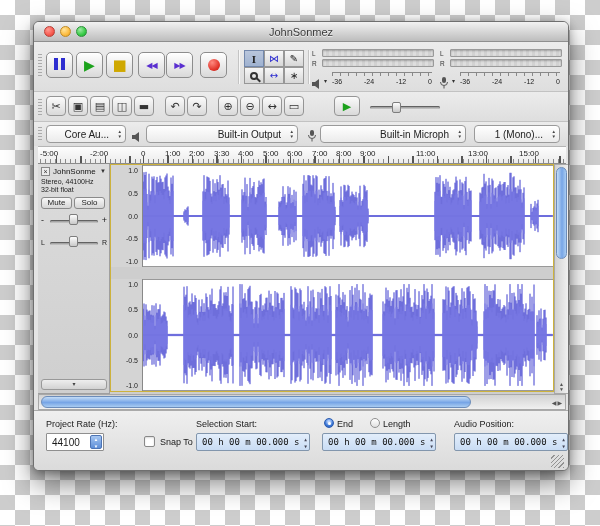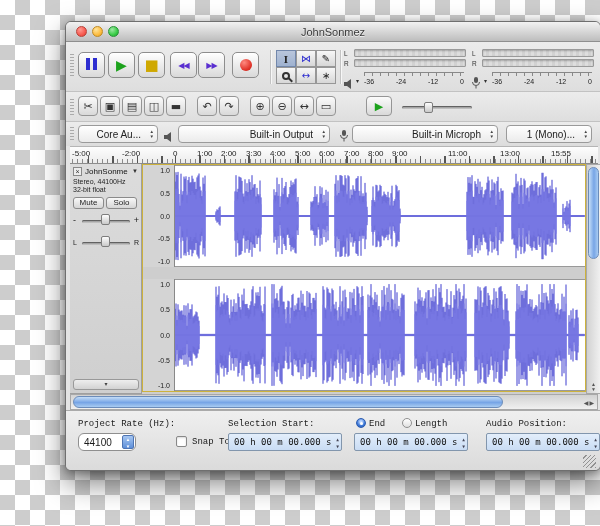--- a/index.html
+++ b/index.html
@@ -13,21 +13,20 @@
       linear-gradient(45deg,transparent 75%,#cdcdcd 75%),
       linear-gradient(-45deg,transparent 75%,#cdcdcd 75%);
     background-size:30px 30px;
     background-position:0 0,0 15px,15px -15px,-15px 0;
   }
   .window{
     position:absolute; left:33px; top:21px; width:536px; height:450px;
     background:#e4e4e4; border:1px solid #6f6f6f; border-radius:6px;
     box-shadow:0 12px 28px rgba(0,0,0,.5), 0 2px 8px rgba(0,0,0,.3);
     overflow:hidden;
-    margin-left:32px;
   }
   
   .titlebar{position:absolute;top:0;left:0;right:0;height:20px;
     background:linear-gradient(#f2f2f2,#bdbdbd);border-bottom:1px solid #8f8f8f;}
   .title{position:absolute;left:0;right:0;top:4px;text-align:center;font-size:11px;
     color:#3c3c3c;text-shadow:0 1px 0 rgba(255,255,255,.7);}
   .tl{position:absolute;top:4px;width:11px;height:11px;border-radius:50%;}
   .tl.red{left:10px;background:radial-gradient(circle at 35% 30%,#ff9a92,#f75b51 60%,#d83a30);border:1px solid #b84038;}
   .tl.yellow{left:26px;background:radial-gradient(circle at 35% 30%,#ffe49a,#fdbc40 60%,#d99a20);border:1px solid #bf8a24;}
   .tl.green{left:42px;background:radial-gradient(circle at 35% 30%,#9fe8a4,#39cc47 60%,#23a232);border:1px solid #2a9238;}
@@ -128,23 +127,23 @@
     background:linear-gradient(90deg,#c4ddf7,#77a5e6 55%,#a9ccf2);border:1px solid #6b8cba;}
   .vscroll-arrows{position:absolute;bottom:1px;left:0;right:0;text-align:center;font-size:5px;line-height:5px;color:#555;}
   .hscroll{position:absolute;top:372px;left:4px;width:528px;height:16px;border:1px solid #a8a8a8;
     background:linear-gradient(#d2d2d2,#f0f0f0);}
   .hthumb{position:absolute;left:2px;top:1px;width:430px;height:12px;border-radius:6px;
     background:linear-gradient(#c4ddf7,#77a5e6 55%,#a9ccf2);border:1px solid #6b8cba;}
   .hscroll-arrows{position:absolute;right:2px;top:4px;font-size:6px;color:#555;letter-spacing:1px;}
   
   .statusbar{position:absolute;top:388px;left:0;width:534px;height:62px;
     background:linear-gradient(#efefef,#dadada);border-top:1px solid #aaa;font-size:9px;color:#1a1a1a;}
-  .sb-label{position:absolute;top:8px;font-family:Liberation Mono, monospace;}
+  .sb-label{position:absolute;top:8px;}
   .rate-box{position:absolute;left:12px;top:22px;width:58px;height:18px;background:#fff;border:1px solid #8f8f8f;
-    border-radius:6px;font-size:10px;display:flex;align-items:center;padding-left:5px;}
+    border-radius:1px;font-size:10px;display:flex;align-items:center;padding-left:5px;}
   .rate-stepper{position:absolute;right:1px;top:1px;width:12px;height:14px;border-radius:2px;
     background:linear-gradient(#a7c7f2,#5d8ed8);border:1px solid #4d74b4;color:#fff;
     font-size:4.5px;line-height:7px;text-align:center;}
   .checkbox{position:absolute;left:110px;top:25px;width:11px;height:11px;background:#fff;border:1px solid #888;
     border-radius:2px;box-shadow:inset 0 1px 2px rgba(0,0,0,.15);}
   .timefield{position:absolute;top:22px;width:114px;height:18px;border:1px solid #8296ad;border-radius:2px;
     background:linear-gradient(#e3eefb,#c9dcf4);display:flex;align-items:center;padding-left:5px;
     font-family:"DejaVu Sans Mono",monospace;font-size:9px;color:#111;white-space:nowrap;}
   .tf-stepper{position:absolute;right:2px;top:2px;font-size:4.5px;line-height:7px;color:#445;text-align:center;}
   .radio{position:absolute;top:7px;width:10px;height:10px;border-radius:50%;}
@@ -355,21 +354,21 @@
           <span class="ruler-label" style="left: 151px;">2:00</span>
           <span class="ruler-label" style="left: 176px;">3:30</span>
           <span class="ruler-label" style="left: 200px;">4:00</span>
           <span class="ruler-label" style="left: 225px;">5:00</span>
           <span class="ruler-label" style="left: 249px;">6:00</span>
           <span class="ruler-label" style="left: 274px;">7:00</span>
           <span class="ruler-label" style="left: 298px;">8:00</span>
           <span class="ruler-label" style="left: 322px;">9:00</span>
           <span class="ruler-label" style="left: 378px;">11:00</span>
           <span class="ruler-label" style="left: 430px;">13:00</span>
-          <span class="ruler-label" style="left: 481px;">15:55</span>
+          <span class="ruler-label" style="left: 481px;">15:00</span>
         </div>
       <div class="ruler-ticks-minor"></div>
       <div class="ruler-ticks-major"></div>
     </div>
 
     <div class="trackarea">
 
       <div class="panel">
         <div class="close-box">×</div>
         <div class="track-name">JohnSonme</div>

